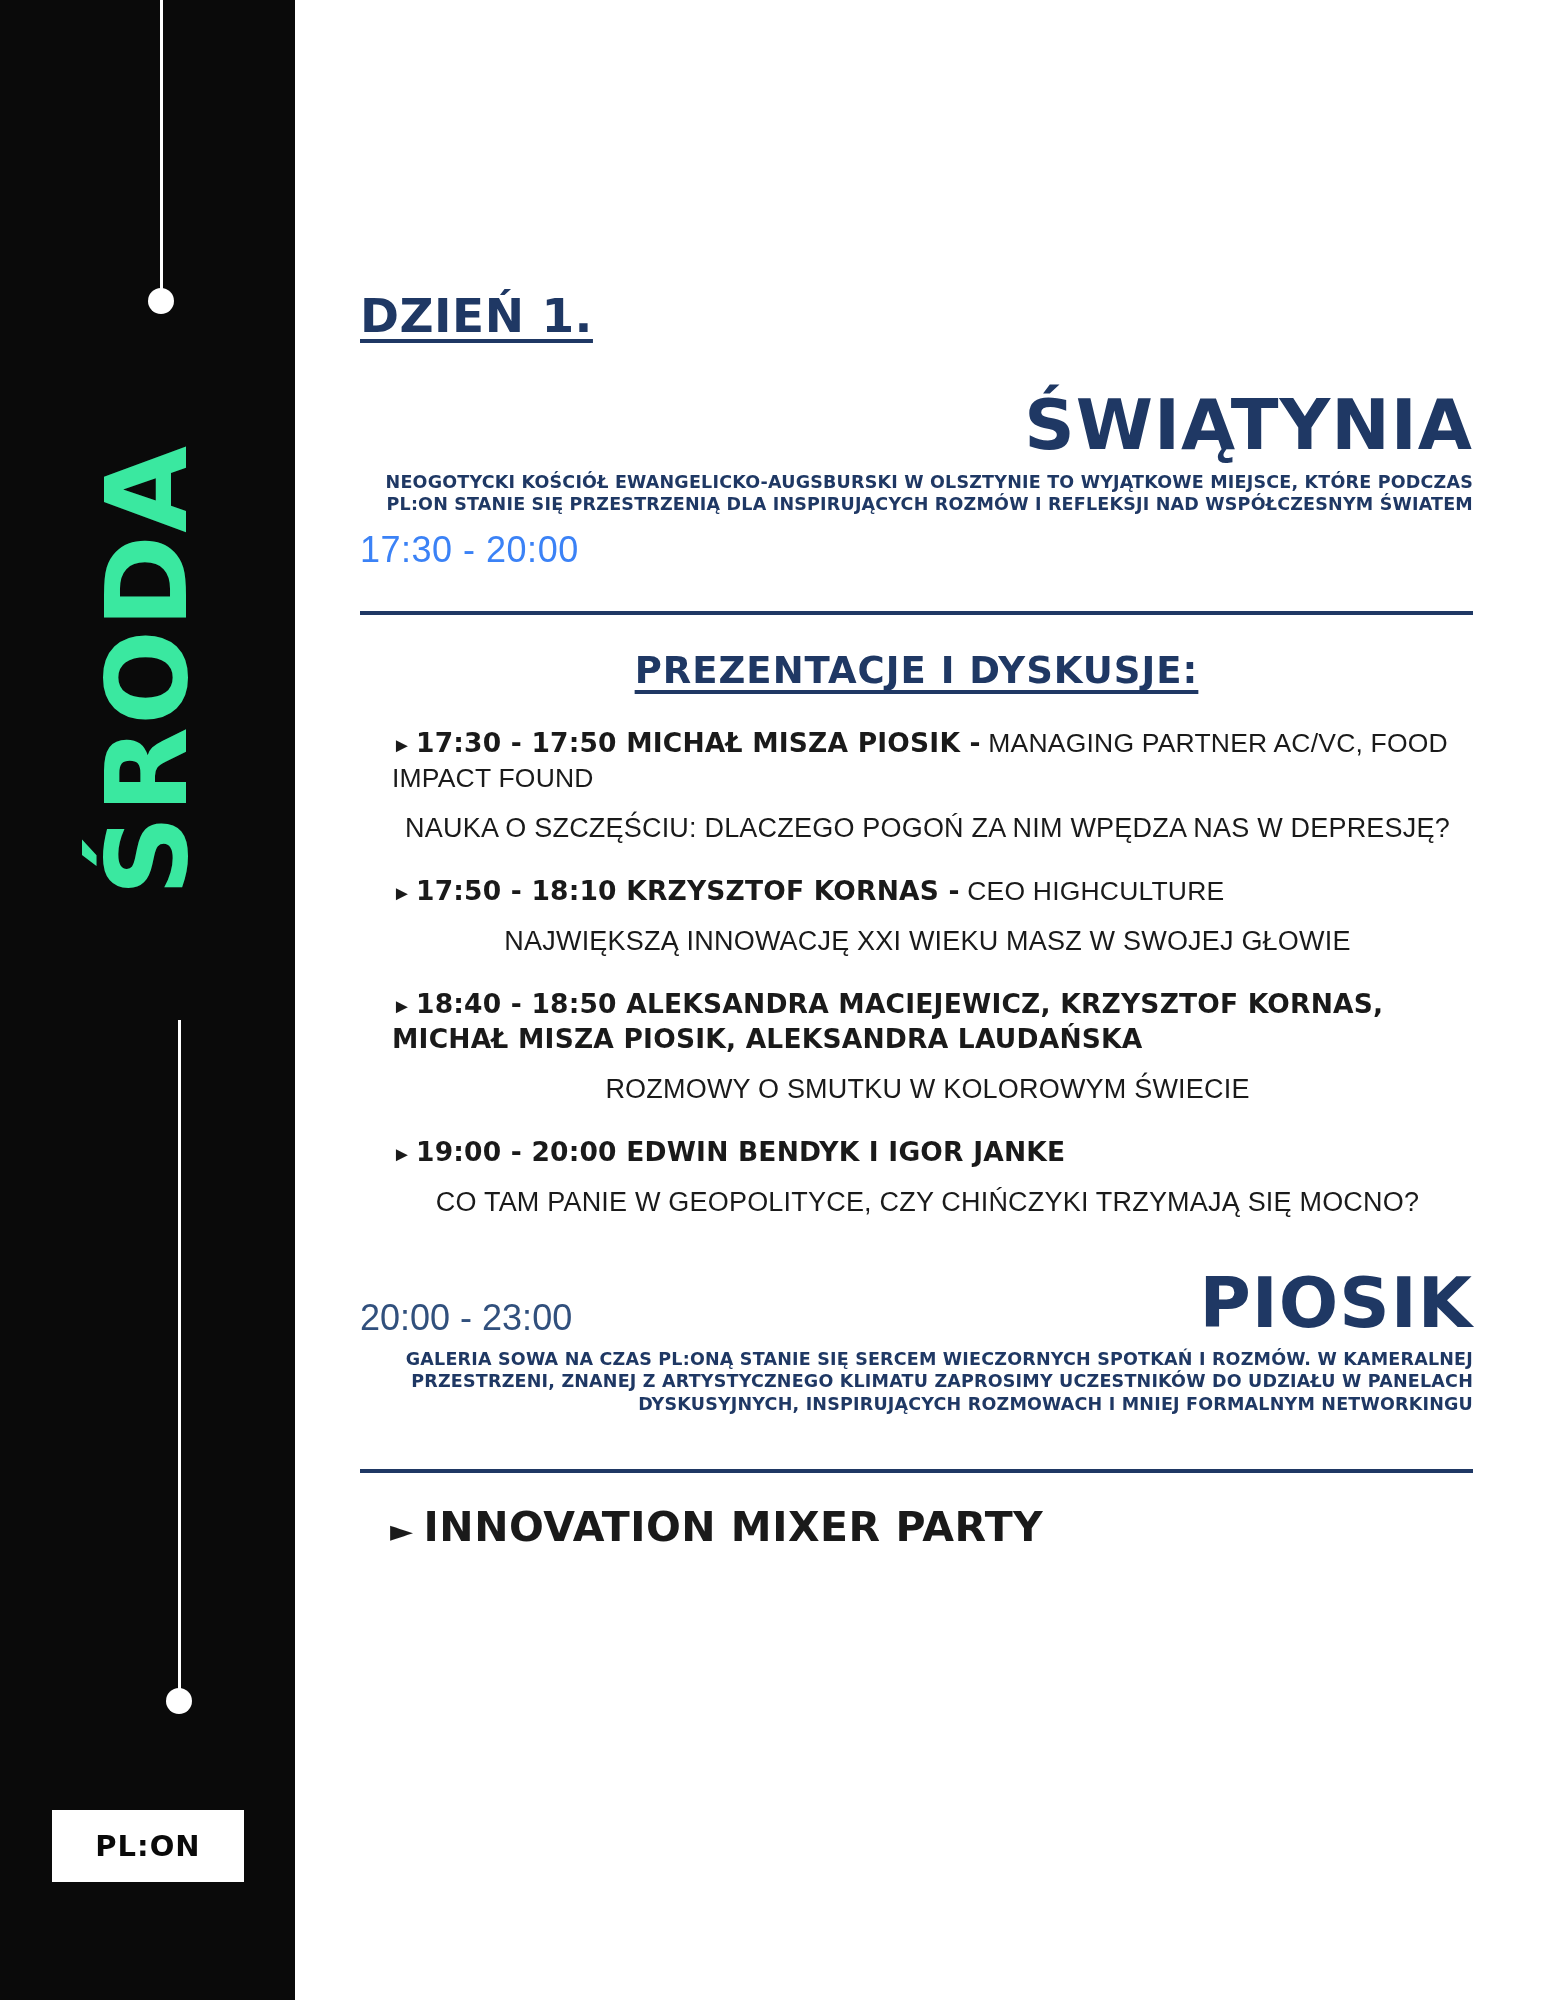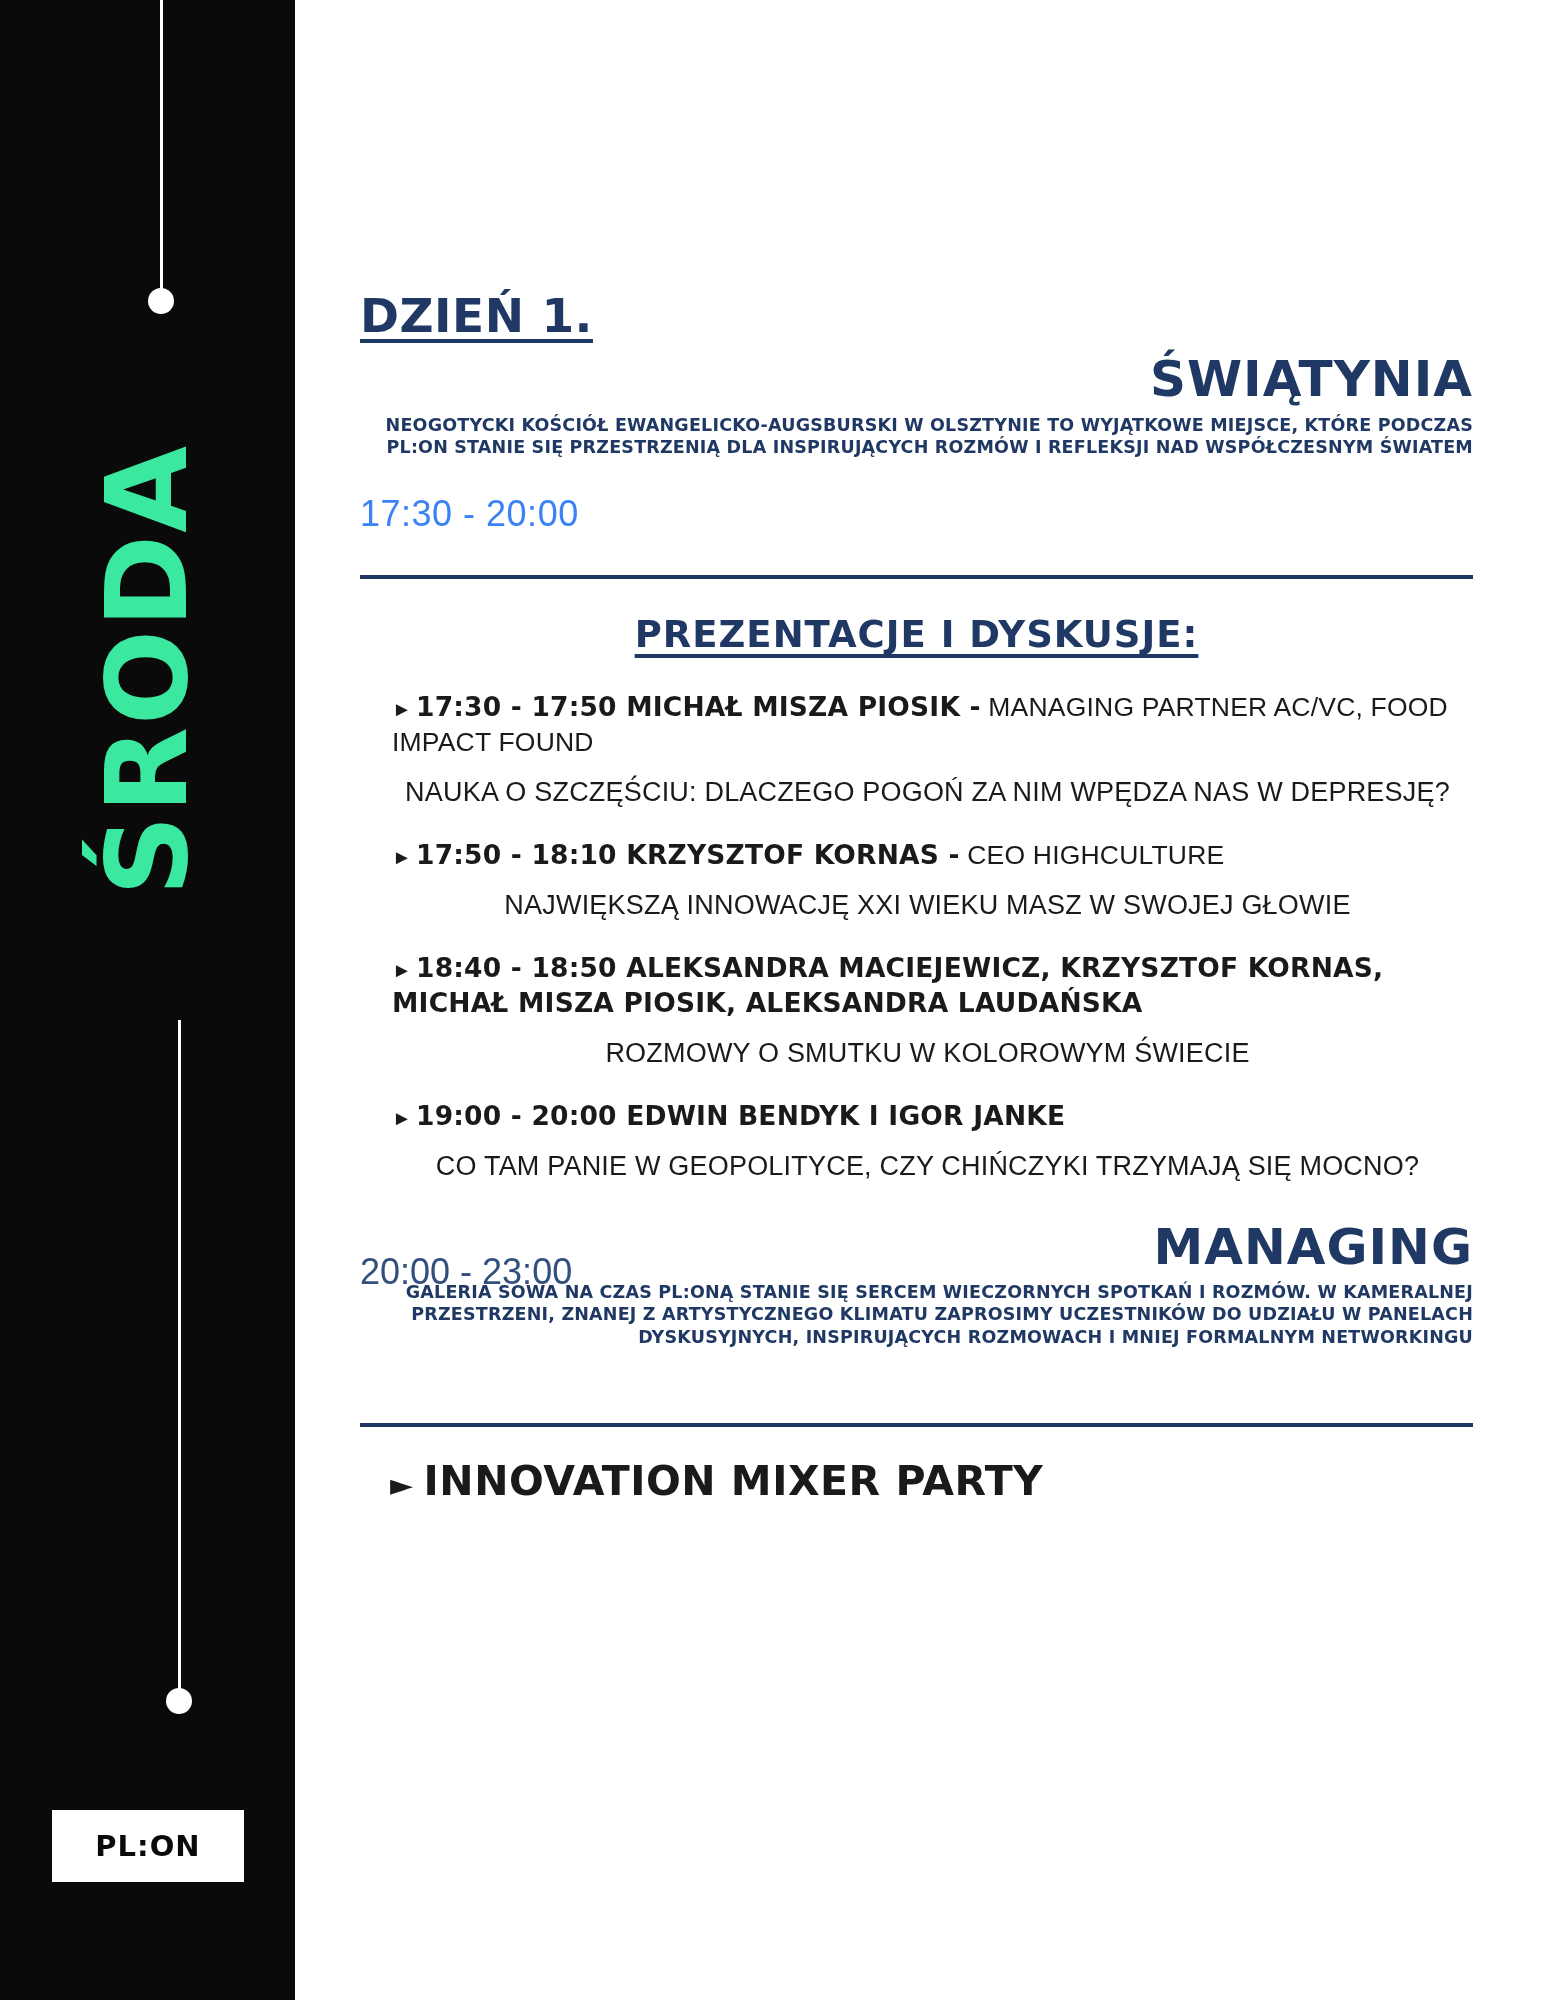--- a/index.html
+++ b/index.html
@@ -111,26 +111,27 @@
   .slot-time {
     position: absolute;
     left: 0; top: 140px;
     font-size: 36px;
     color: #3b82f6;
     font-weight: 400;
     letter-spacing: 0.5px;
   }
   .venue-name {
     text-align: right;
-    font-size: 50px;
+    font-size: 70px;
     font-weight: 800;
     color: #1f3864;
     letter-spacing: 1px;
     line-height: 1.05;
     font-family: "DejaVu Sans", sans-serif;
+    margin-top: 46px;
   }
   .venue-desc {
     text-align: right;
     font-size: 17.5px;
     font-weight: 700;
     color: #1f3864;
     line-height: 1.28;
     letter-spacing: 0.2px;
     margin-top: 8px;
     font-family: "DejaVu Sans", sans-serif;
@@ -265,21 +266,21 @@
       <div class="talk">
         <div class="talk-head">
           <span class="arrow">►</span><span class="bold">19:00 - 20:00 EDWIN BENDYK I IGOR JANKE</span><span class="reg"></span>
         </div>
         <div class="talk-body">CO TAM PANIE W GEOPOLITYCE, CZY CHIŃCZYKI TRZYMAJĄ SIĘ MOCNO?</div>
       </div>
 
     </div>
 
     <div class="gallery-block">
-      <div class="venue-name">MANAGING</div>
+      <div class="venue-name">PIOSIK</div>
       <div class="venue-desc">GALERIA SOWA NA CZAS PL:ONĄ STANIE SIĘ SERCEM WIECZORNYCH SPOTKAŃ I ROZMÓW. W KAMERALNEJ PRZESTRZENI, ZNANEJ Z ARTYSTYCZNEGO KLIMATU ZAPROSIMY UCZESTNIKÓW DO UDZIAŁU W PANELACH DYSKUSYJNYCH, INSPIRUJĄCYCH ROZMOWACH I MNIEJ FORMALNYM NETWORKINGU</div>
       <div class="gallery-time">20:00 - 23:00</div>
     </div>
 
     <div class="divider"></div>
 
     <div class="footer-item">
       <span class="arrow">►</span><span>INNOVATION MIXER PARTY</span>
     </div>
 

